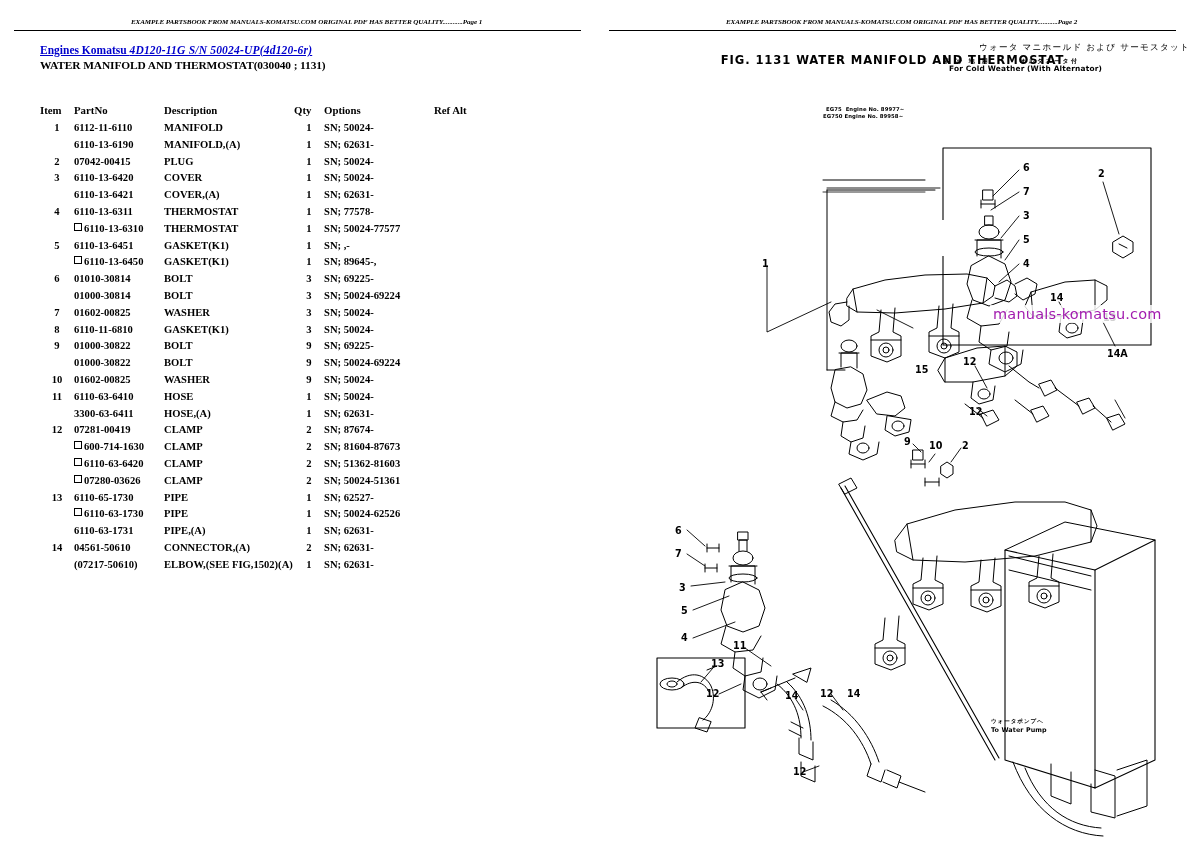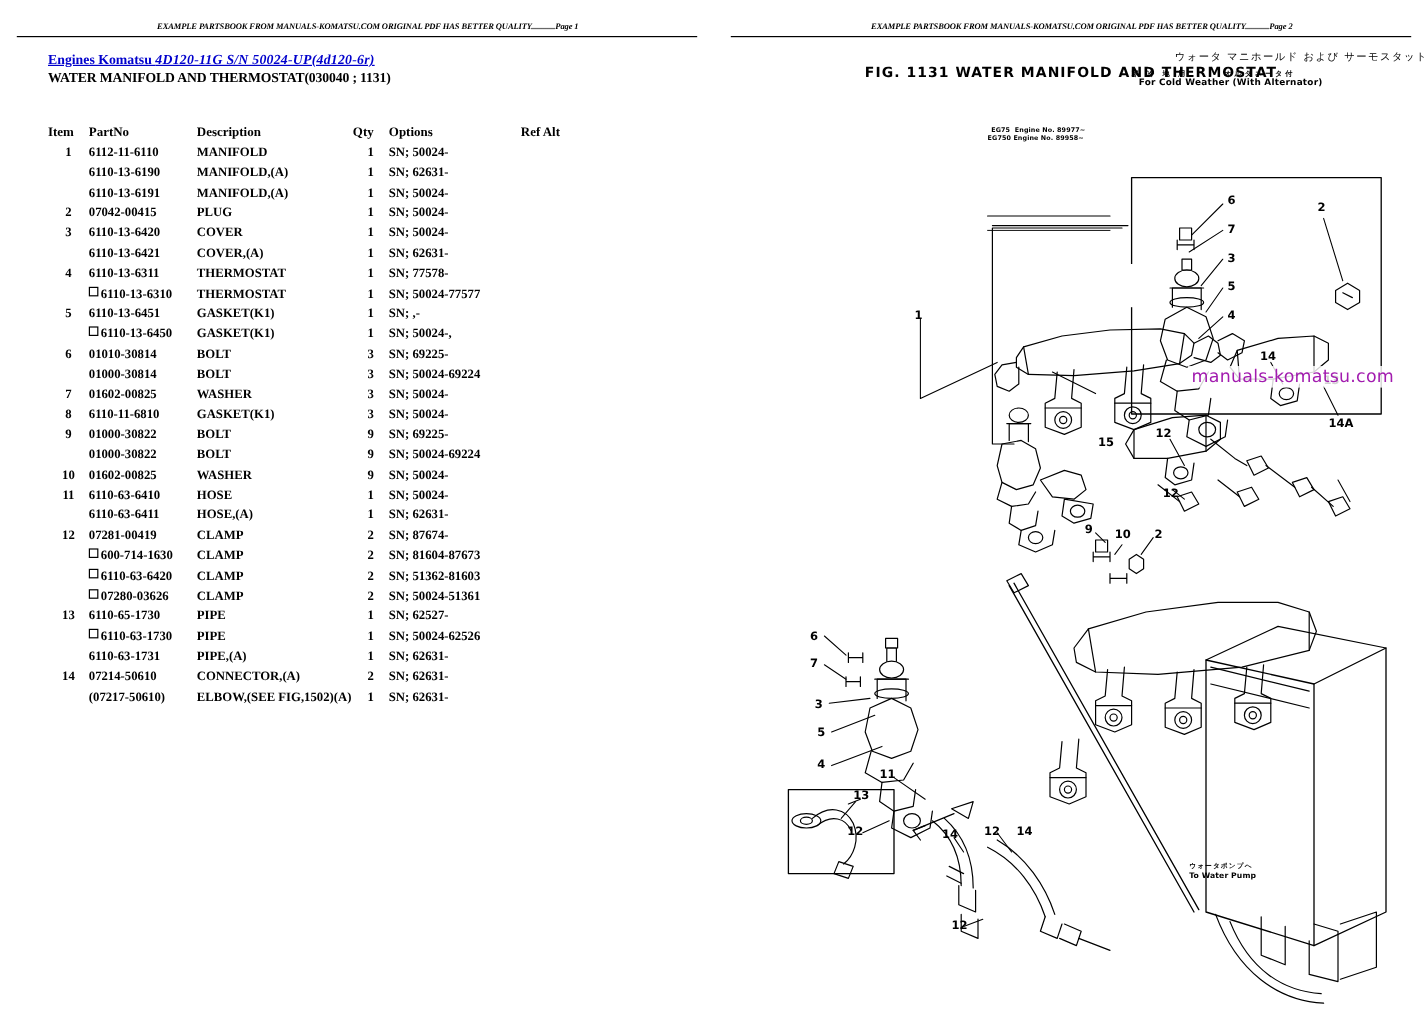--- a/index.html
+++ b/index.html
@@ -184,28 +184,20 @@
         </tr>
         <tr>
           <td class="c-item"></td>
           <td class="c-part">6110-13-6190</td>
           <td class="c-desc">MANIFOLD,(A)</td>
           <td class="c-qty">1</td>
           <td class="c-opt">SN; 62631-</td>
           <td class="c-ref"></td>
         </tr>
         <tr>
-          <td class="c-item"></td>
-          <td class="c-part">6110-13-6191</td>
-          <td class="c-desc">MANIFOLD,(A)</td>
-          <td class="c-qty">1</td>
-          <td class="c-opt">SN; 50024-</td>
-          <td class="c-ref"></td>
-        </tr>
-        <tr>
           <td class="c-item">2</td>
           <td class="c-part">07042-00415</td>
           <td class="c-desc">PLUG</td>
           <td class="c-qty">1</td>
           <td class="c-opt">SN; 50024-</td>
           <td class="c-ref"></td>
         </tr>
         <tr>
           <td class="c-item">3</td>
           <td class="c-part">6110-13-6420</td>
@@ -244,21 +236,21 @@
           <td class="c-desc">GASKET(K1)</td>
           <td class="c-qty">1</td>
           <td class="c-opt">SN; ,-</td>
           <td class="c-ref"></td>
         </tr>
         <tr>
           <td class="c-item"></td>
           <td class="c-part"><span class="box-mark"></span><span class="pn-ind">6110-13-6450</span></td>
           <td class="c-desc">GASKET(K1)</td>
           <td class="c-qty">1</td>
-          <td class="c-opt">SN; 50024-,</td>
+          <td class="c-opt">SN; 89645-,</td>
           <td class="c-ref"></td>
         </tr>
         <tr>
           <td class="c-item">6</td>
           <td class="c-part">01010-30814</td>
           <td class="c-desc">BOLT</td>
           <td class="c-qty">3</td>
           <td class="c-opt">SN; 69225-</td>
           <td class="c-ref"></td>
         </tr>
@@ -313,21 +305,21 @@
         <tr>
           <td class="c-item">11</td>
           <td class="c-part">6110-63-6410</td>
           <td class="c-desc">HOSE</td>
           <td class="c-qty">1</td>
           <td class="c-opt">SN; 50024-</td>
           <td class="c-ref"></td>
         </tr>
         <tr>
           <td class="c-item"></td>
-          <td class="c-part">6110-63-6411</td>
+          <td class="c-part">3300-63-6411</td>
           <td class="c-desc">HOSE,(A)</td>
           <td class="c-qty">1</td>
           <td class="c-opt">SN; 62631-</td>
           <td class="c-ref"></td>
         </tr>
         <tr>
           <td class="c-item">12</td>
           <td class="c-part">07281-00419</td>
           <td class="c-desc">CLAMP</td>
           <td class="c-qty">2</td>
@@ -377,21 +369,21 @@
         <tr>
           <td class="c-item"></td>
           <td class="c-part">6110-63-1731</td>
           <td class="c-desc">PIPE,(A)</td>
           <td class="c-qty">1</td>
           <td class="c-opt">SN; 62631-</td>
           <td class="c-ref"></td>
         </tr>
         <tr>
           <td class="c-item">14</td>
-          <td class="c-part">07214-50610</td>
+          <td class="c-part">04561-50610</td>
           <td class="c-desc">CONNECTOR,(A)</td>
           <td class="c-qty">2</td>
           <td class="c-opt">SN; 62631-</td>
           <td class="c-ref"></td>
         </tr>
         <tr>
           <td class="c-item"></td>
           <td class="c-part">(07217-50610)</td>
           <td class="c-desc">ELBOW,(SEE FIG,1502)(A)</td>
           <td class="c-qty">1</td>

